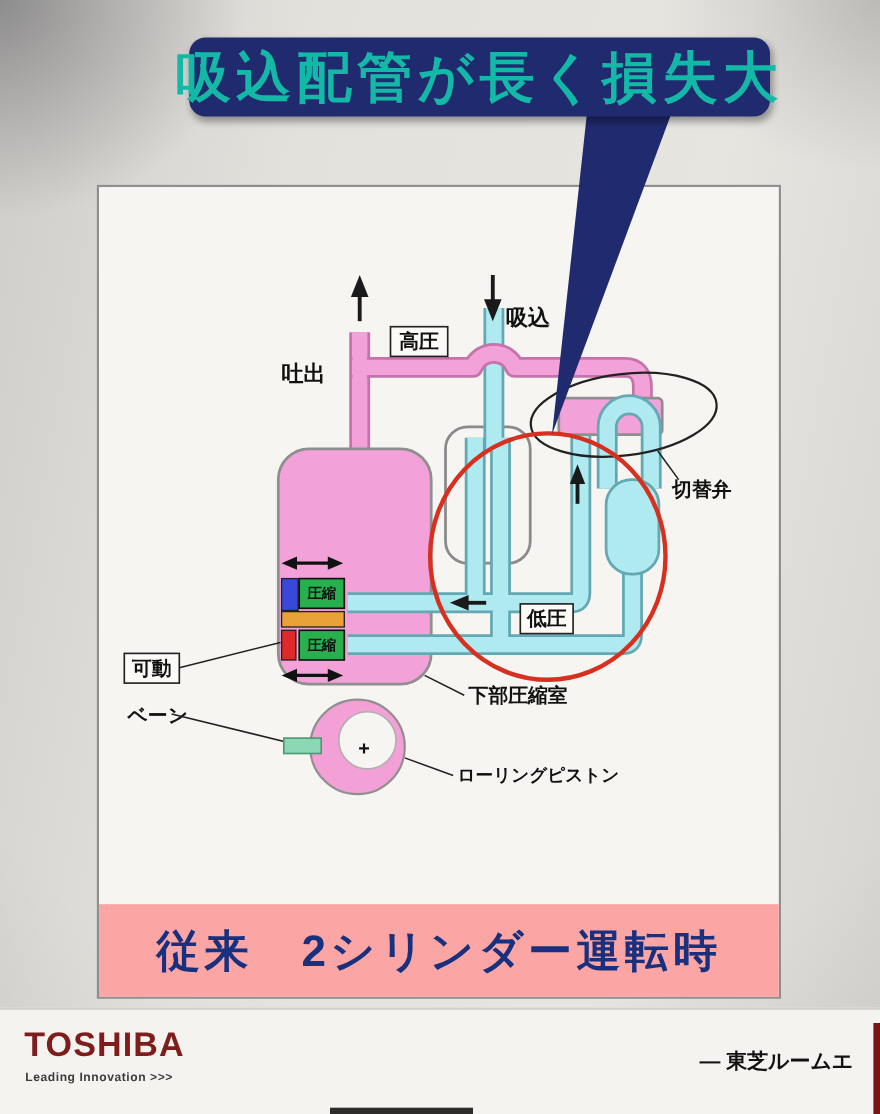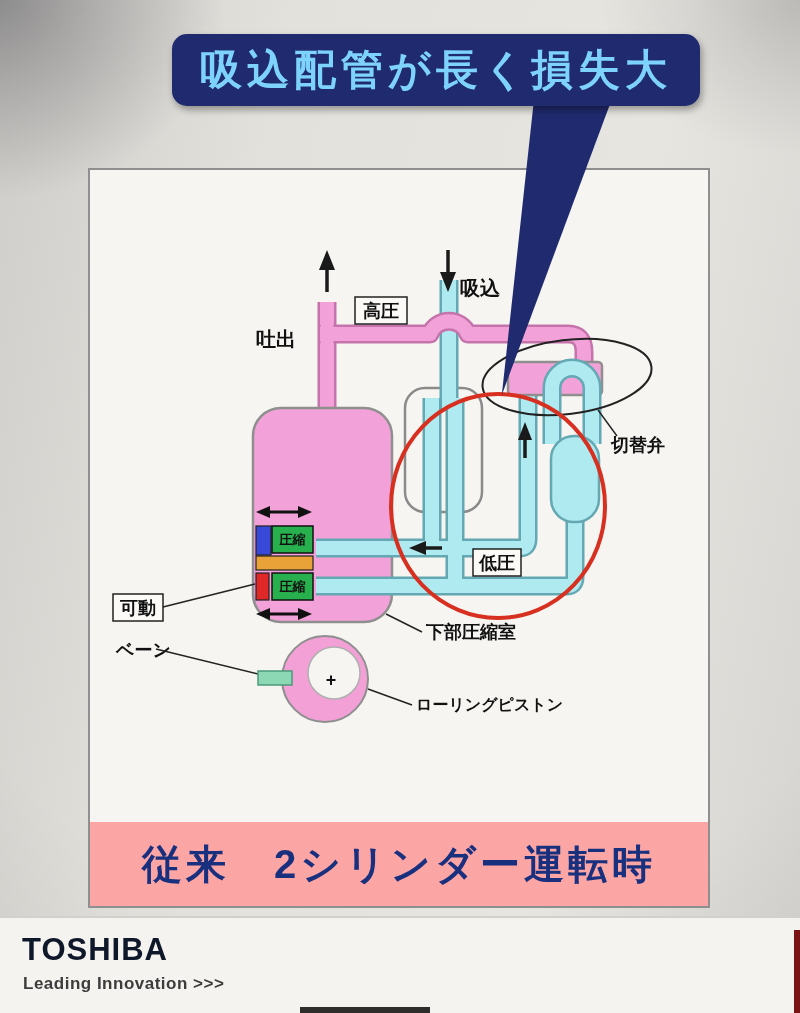--- a/index.html
+++ b/index.html
@@ -18,21 +18,21 @@
       linear-gradient(100deg,#cfcdc9,#e3e1dc 30%,#e7e5e0 70%,#d6d4d0);
   }
   .callout{
     position:absolute;left:172px;top:34px;width:528px;height:72px;
     background:#202a6e;border-radius:15px;
     display:flex;align-items:center;justify-content:center;
     box-shadow:2px 4px 7px rgba(0,0,0,.35);
     z-index:6;
   }
   .callout span{
-    color:#7dd3fc;font-size:42px;font-weight:bold;letter-spacing:5px;white-space:nowrap;
+    color:#14b8a6;font-size:50px;font-weight:bold;letter-spacing:5px;white-space:nowrap;
   }
   .pointer{
     position:absolute;left:494px;top:103px;width:120px;height:292px;
     background:#202a6e;
     clip-path:polygon(33% 0, 97% 0, 6.5% 100%);
     z-index:4;
   }
   .panel{
     position:absolute;left:88px;top:168px;width:622px;height:740px;
     background:#f6f5f1;border:2px solid #8f8f8f;box-sizing:border-box;
@@ -52,25 +52,25 @@
   }
   .banner span{
     color:#19307e;font-size:40px;font-weight:bold;letter-spacing:4px;white-space:nowrap;
   }
   .footer{
     position:absolute;left:0;right:0;bottom:0;height:95px;
     background:#f4f3ef;border-top:2px solid #d2d0cc;z-index:2;
   }
   .brand{
     position:absolute;left:22px;top:14px;
-    color:#0f172a;font-size:31px;font-weight:bold;letter-spacing:1px;
+    color:#7f1d1d;font-size:31px;font-weight:bold;letter-spacing:1px;
   }
   .tagline{
     position:absolute;left:23px;top:56px;
-    color:#3c3c3c;font-size:17px;font-weight:bold;letter-spacing:.5px;text-align:center;
+    color:#3c3c3c;font-size:11px;font-weight:bold;letter-spacing:.5px;text-align:center;
   }
   .company{
     position:absolute;left:288px;top:34px;
     color:#111;font-size:19px;font-weight:bold;white-space:nowrap;
   }
   .trailing{
     position:absolute;left:636px;top:34px;
     color:#111;font-size:19px;font-weight:bold;white-space:nowrap;
   }
   .red-edge{
@@ -203,17 +203,18 @@
     </svg>
 
     <div class="banner">
       <span>従来　2シリンダー運転時</span>
     </div>
   </div>
 
   <div class="footer">
     <div class="brand">TOSHIBA</div>
     <div class="tagline">Leading Innovation &gt;&gt;&gt;</div>
+    <div class="trailing">― 東芝ルームエ</div>
     <div class="red-edge"></div>
     <div class="bottom-bar"></div>
   </div>
 
 </div>
 
 </body></html>

